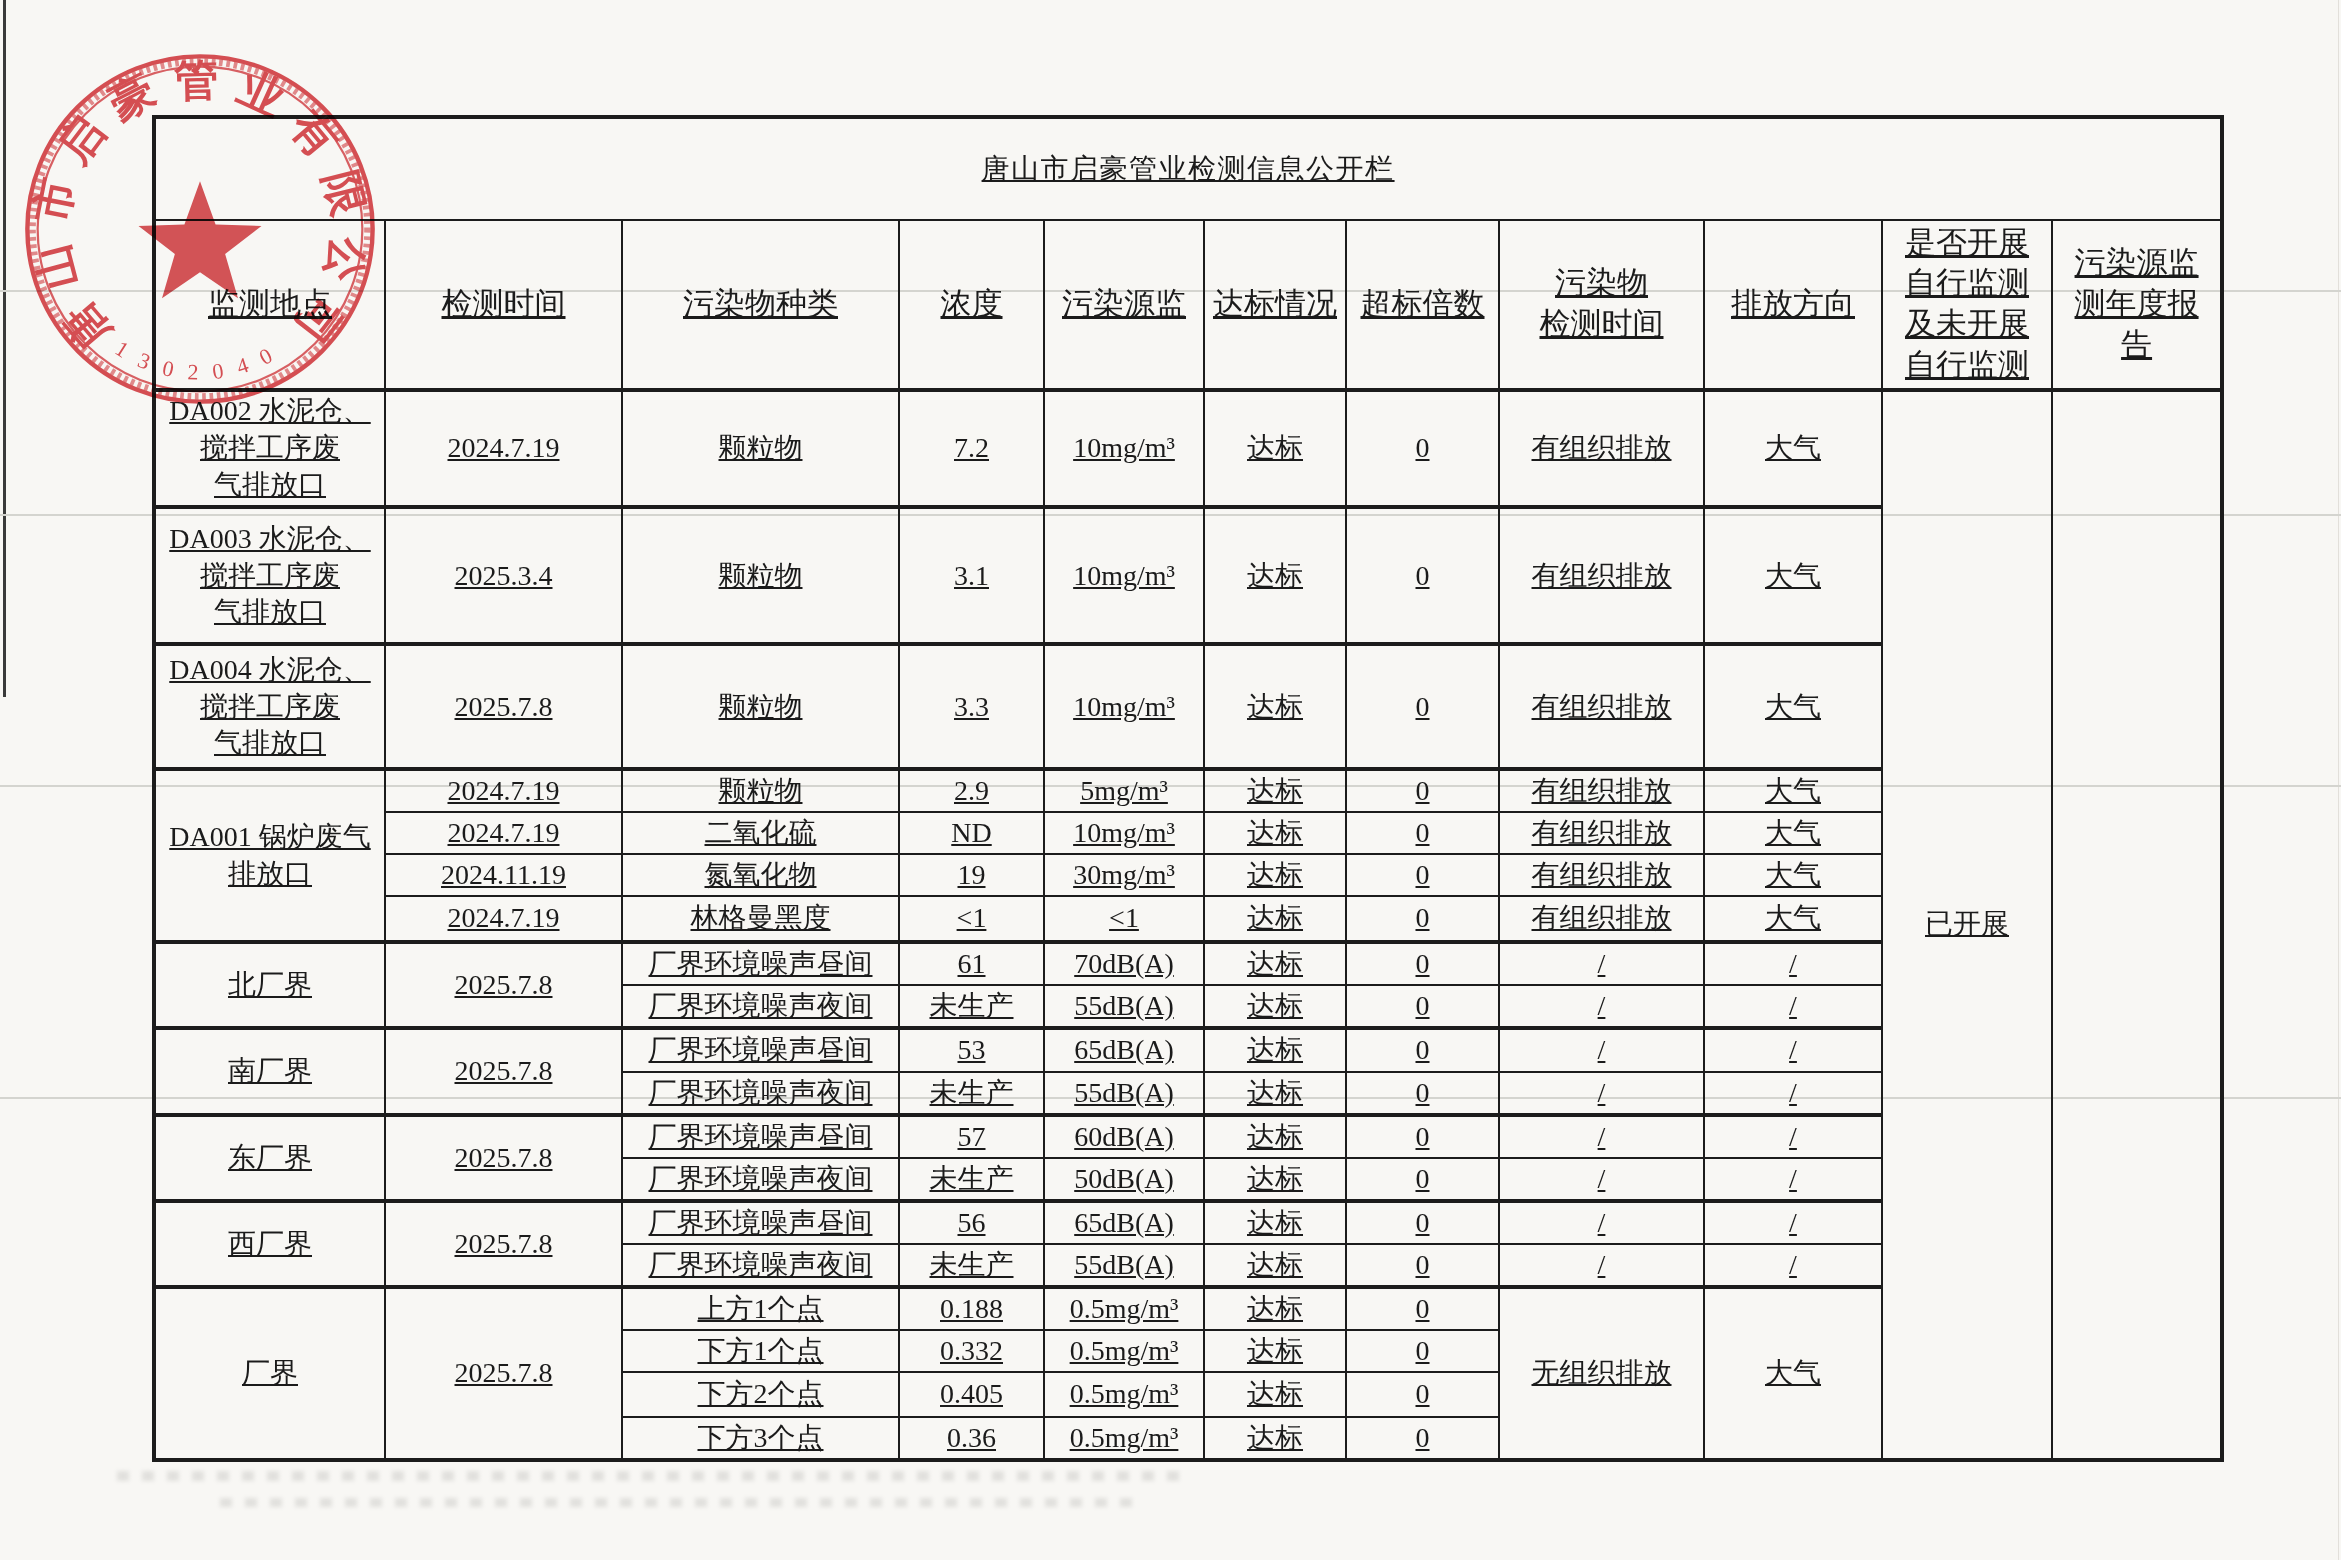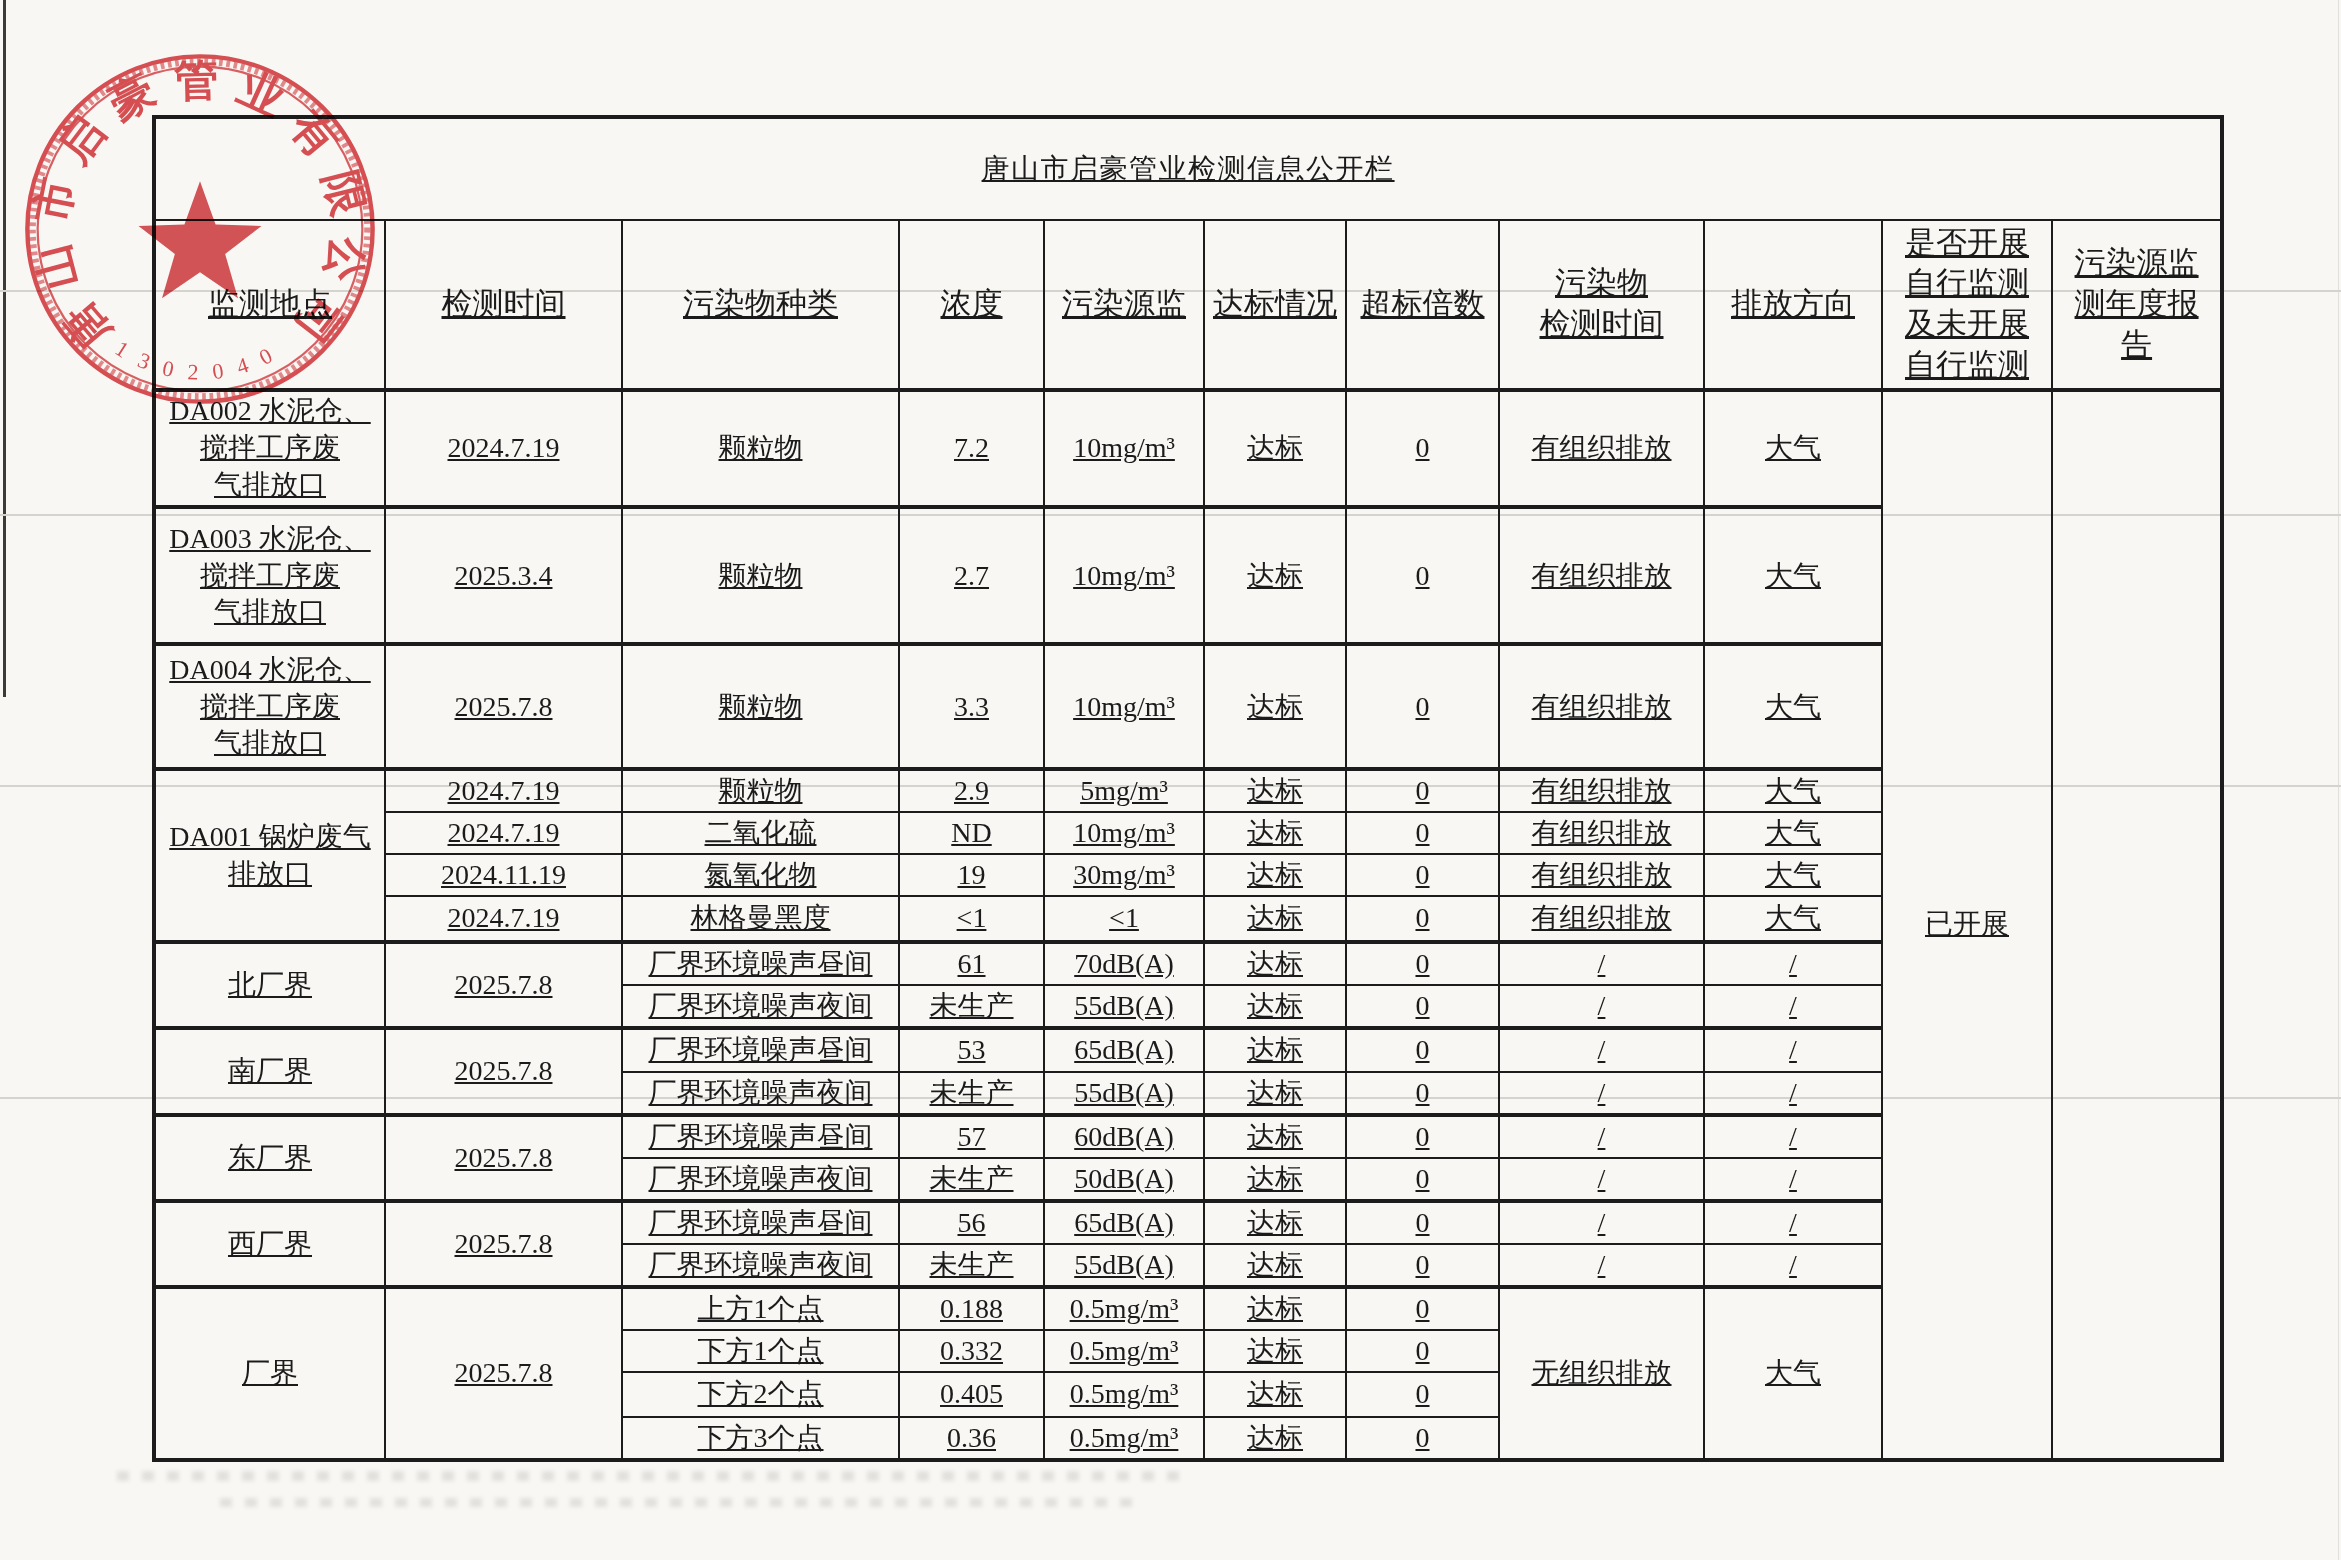--- a/index.html
+++ b/index.html
@@ -107,21 +107,21 @@
       <td rowspan="19" class="datecell">已开展</td>
       <td rowspan="19"></td>
     </tr>
 
     <tr class="g" style="height:137px">
       <td class="loc pre left">DA003 水泥仓、
 搅拌工序废
 气排放口</td>
       <td class="datecell">2025.3.4</td>
       <td>颗粒物</td>
-      <td>2.7</td>
+      <td>3.1</td>
       <td>10mg/m³</td>
       <td>达标</td>
       <td>0</td>
       <td>有组织排放</td>
       <td>大气</td>
     </tr>
 
     <tr class="g" style="height:125px">
       <td class="loc pre left">DA004 水泥仓、
 搅拌工序废

